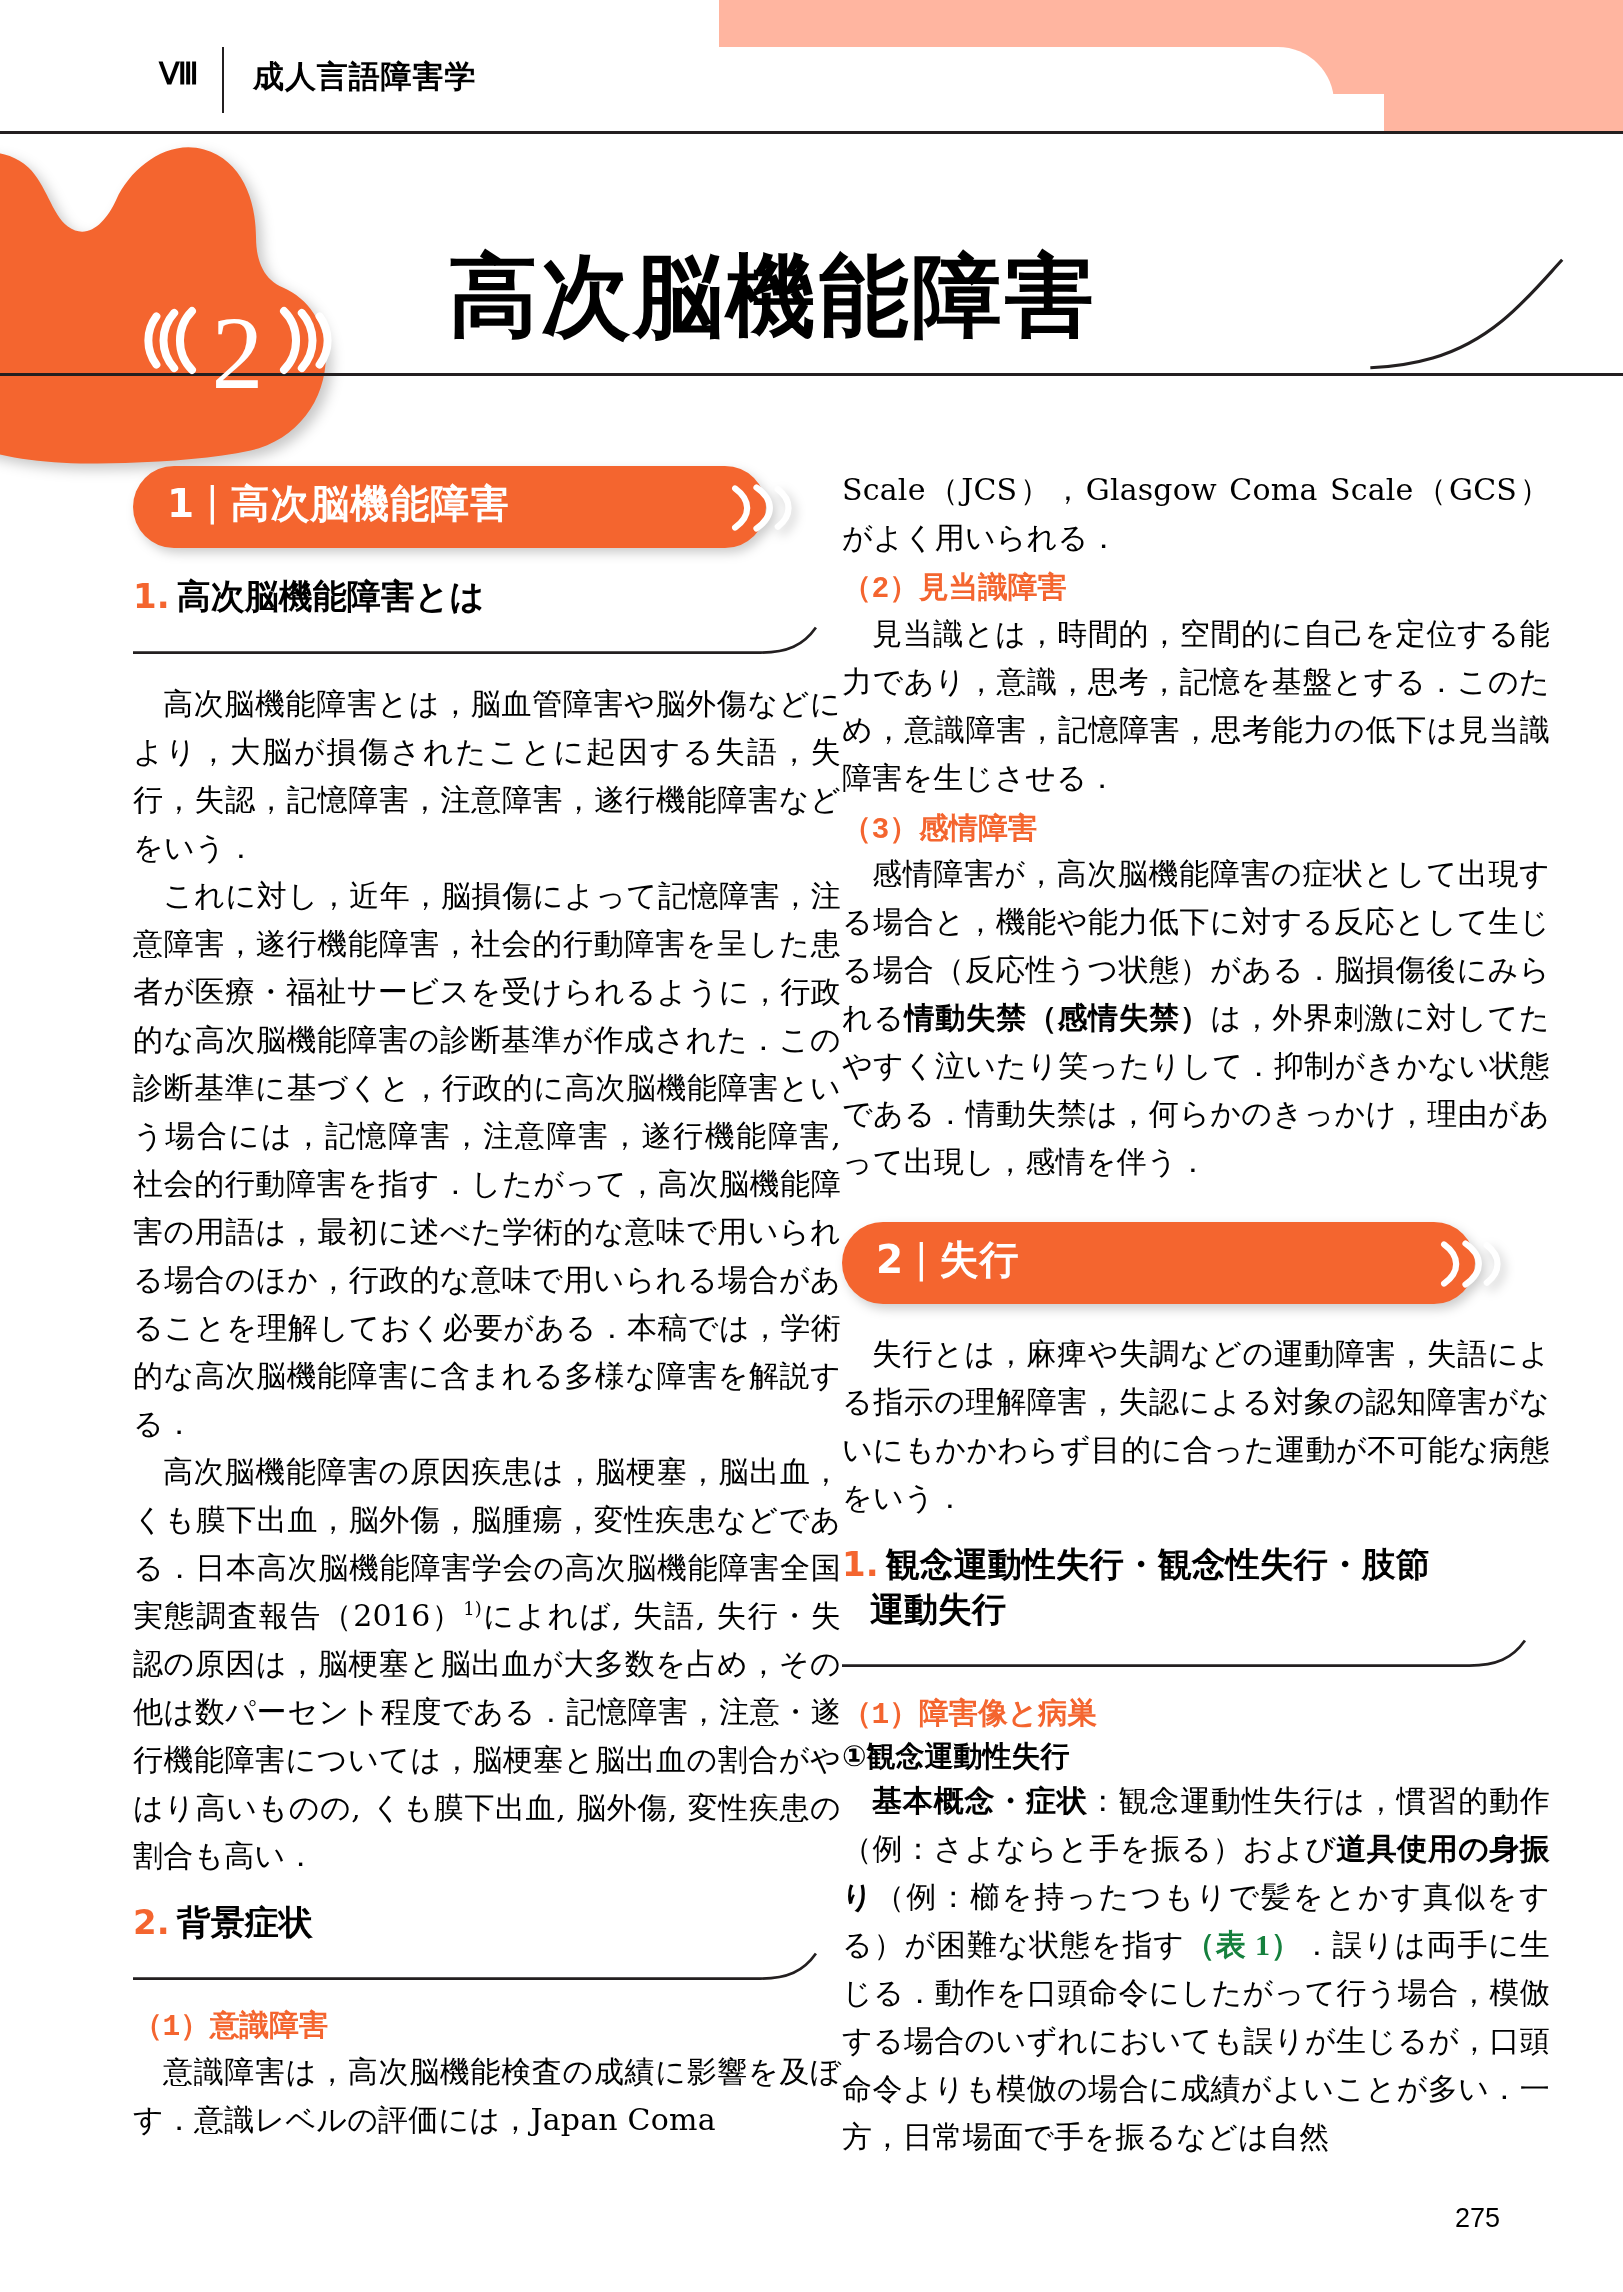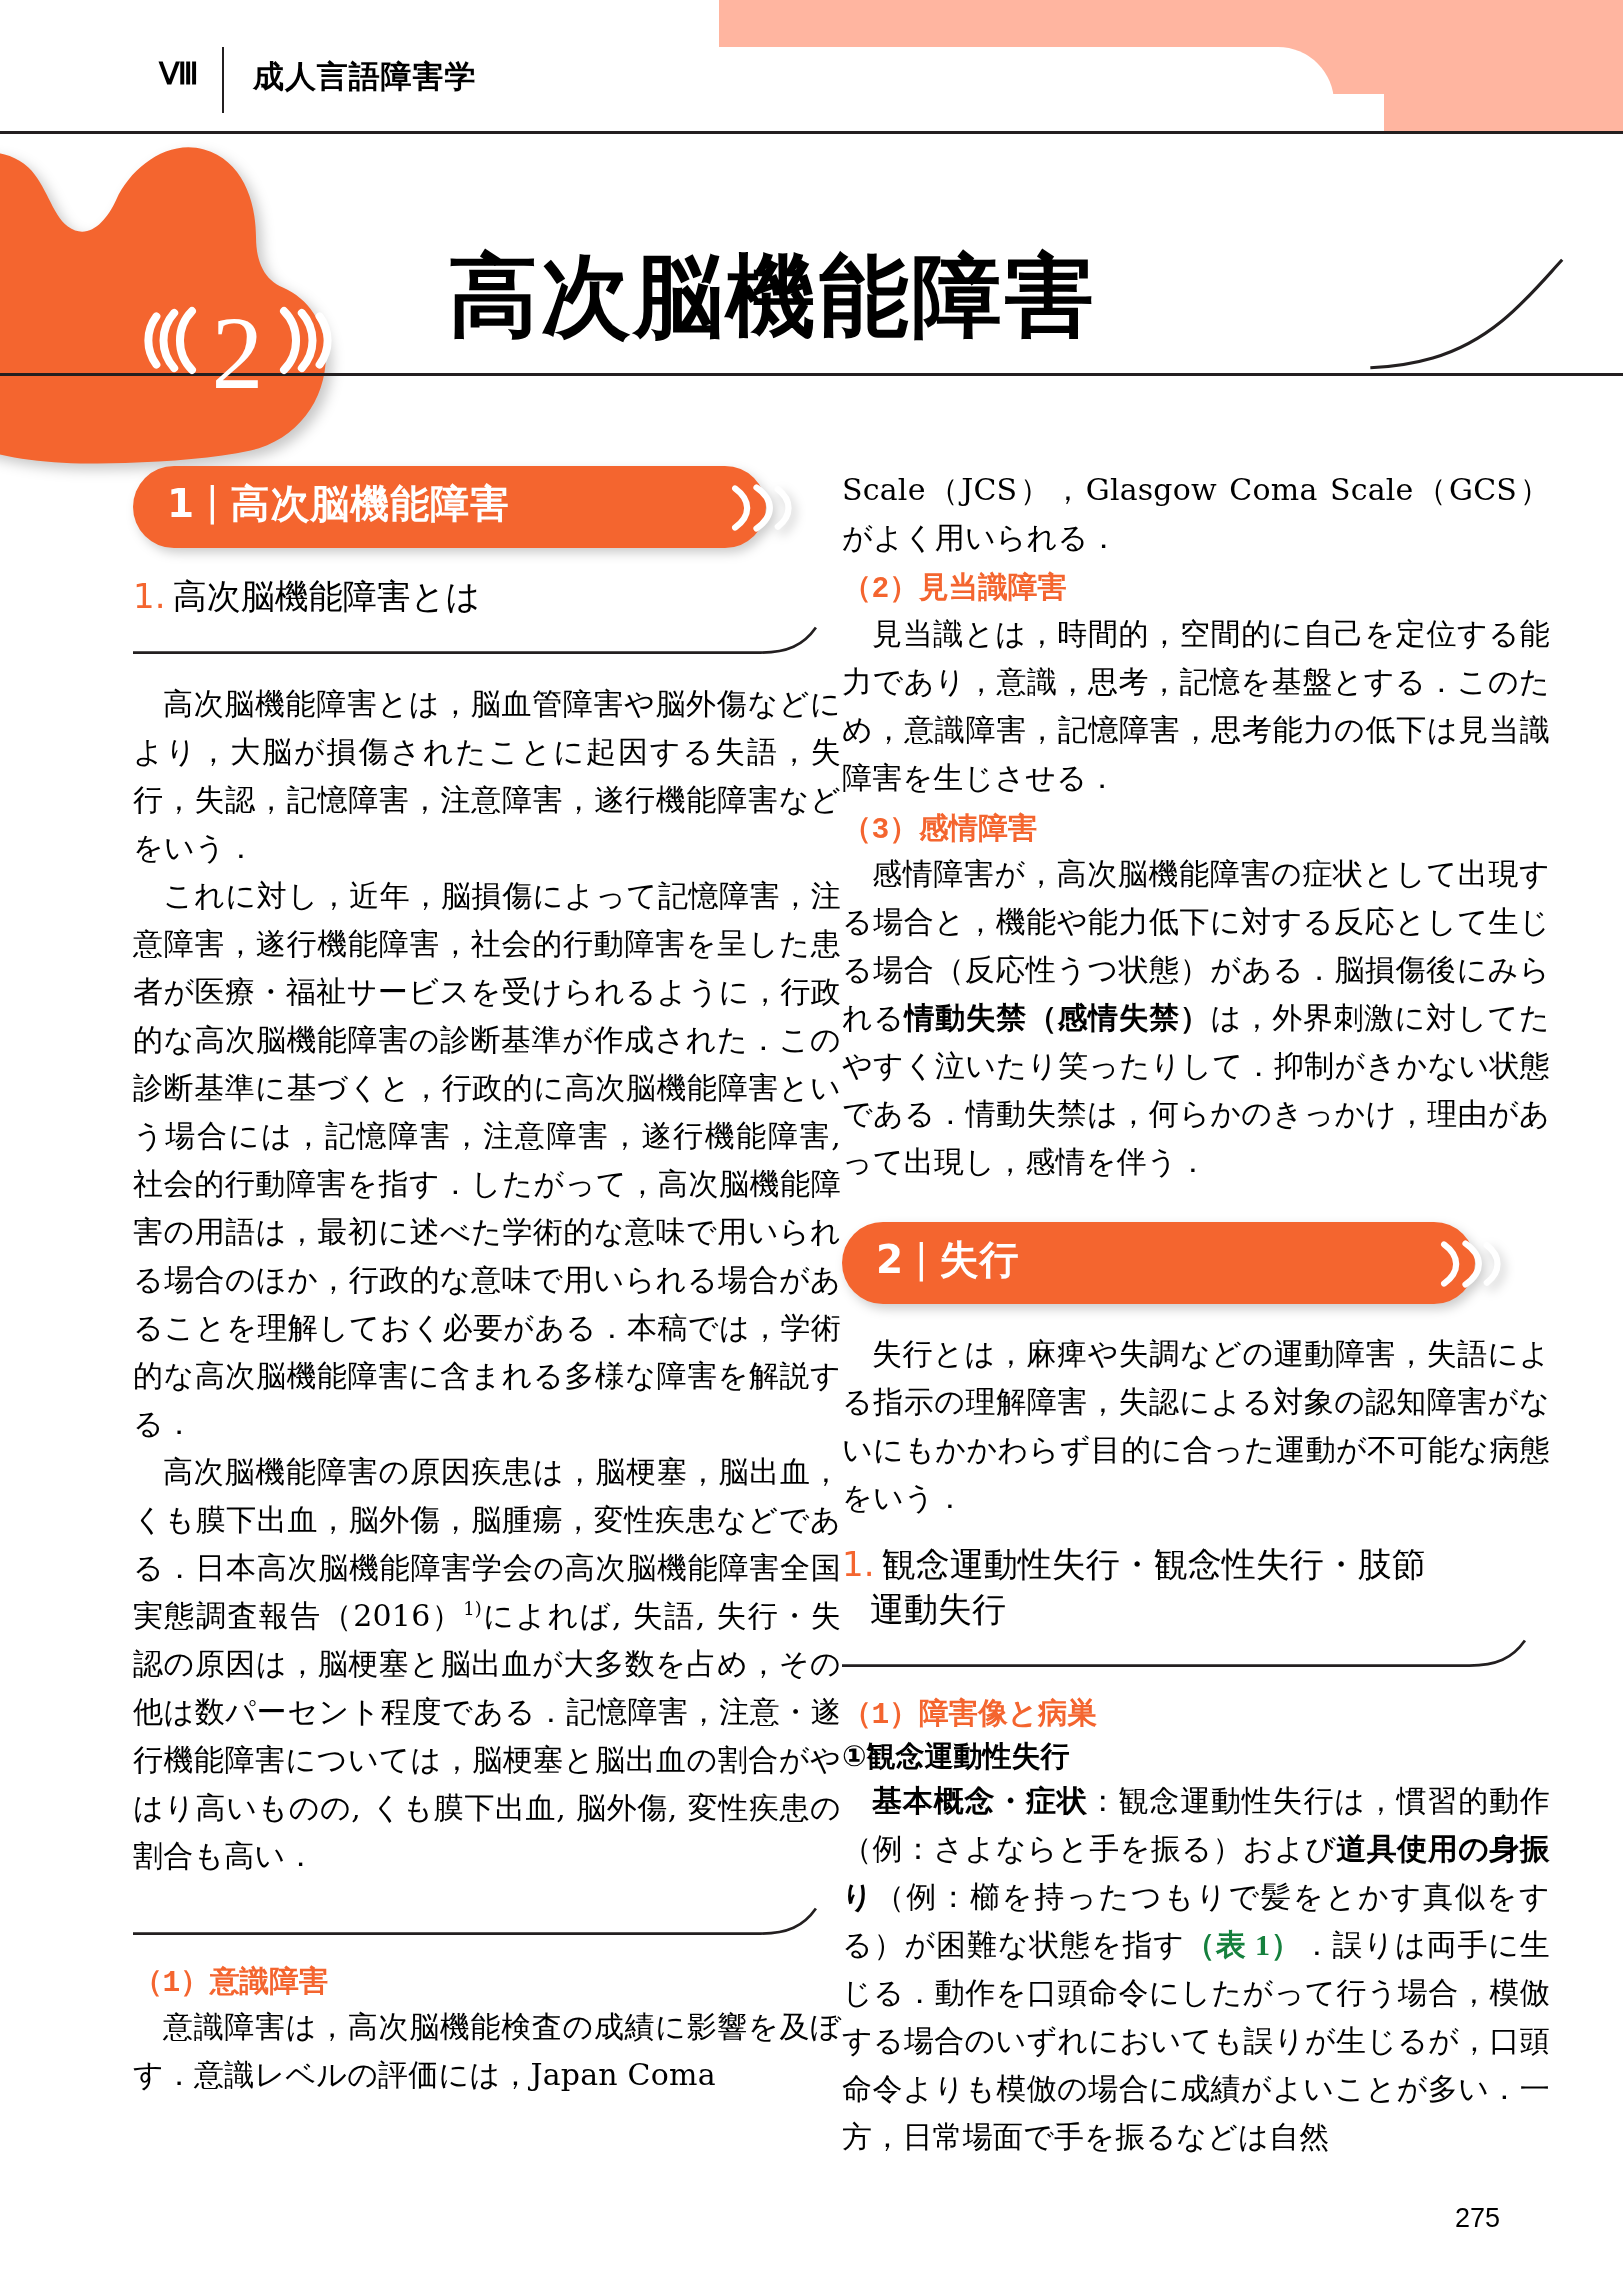--- a/index.html
+++ b/index.html
@@ -198,21 +198,21 @@
   }
 
   
   .sub-head {
     position: relative;
     margin-bottom: 16px;
     padding-bottom: 5.4px;
   }
   .sub-head .sh-text {
     font-family: "DejaVu Sans", "Liberation Sans", sans-serif;
-    font-weight: normal;
+    font-weight: bold;
     font-size: 34px;
     color: #000;
     letter-spacing: 0px;
     line-height: 1.32;
   }
   .sub-head .sh-num {
     color: #F4652F;
     margin-right: 7.2px;
   }
   .sub-head .sh-rule {
@@ -380,20 +380,23 @@
     </div>
 
     <p class="body">高次脳機能障害とは，脳血管障害や脳外傷などにより，大脳が損傷されたことに起因する失語，失行，失認，記憶障害，注意障害，遂行機能障害などをいう．</p>
     <p class="body">これに対し，近年，脳損傷によって記憶障害，注意障害，遂行機能障害，社会的行動障害を呈した患者が医療・福祉サービスを受けられるように，行政的な高次脳機能障害の診断基準が作成された．この診断基準に基づくと，行政的に高次脳機能障害という場合には，記憶障害，注意障害，遂行機能障害, 社会的行動障害を指す．したがって，高次脳機能障害の用語は，最初に述べた学術的な意味で用いられる場合のほか，行政的な意味で用いられる場合があることを理解しておく必要がある．本稿では，学術的な高次脳機能障害に含まれる多様な障害を解説する．</p>
 
     <p class="body"><span>高次脳機能障害の原因疾患は，脳梗塞，脳出血，くも膜下出血，脳外傷，脳腫瘍，変性疾患などである．日本高次脳機能障害学会の高次脳機能障害全国実態調査報告（2016）</span><sup>1)</sup><span>によれば, 失語, 失行・失認の原因は，脳梗塞と脳出血が大多数を占め，その他は数パーセント程度である．記憶障害，注意・遂行機能障害については，脳梗塞と脳出血の割合がやはり高いものの, くも膜下出血, 脳外傷, 変性疾患の割合も高い．</span></p>
 
     <div class="spacer-sm"></div>
 
     <div class="sub-head">
+      <div class="sh-text">
+        <span class="sh-num">2.</span><span>背景症状</span>
+      </div>
       <div class="sh-rule">
         <svg width="708" height="36" viewBox="0 0 790 40">
           <path d="M 0,34 L 700,34 C 730,34 748,26 762,6" fill="none" stroke="#231f20" stroke-width="3"></path>
         </svg>
       </div>
     </div>
 
     <div class="para-head">（1）意識障害</div>
     <p class="body">意識障害は，高次脳機能検査の成績に影響を及ぼす．意識レベルの評価には，Japan Coma</p>
 

